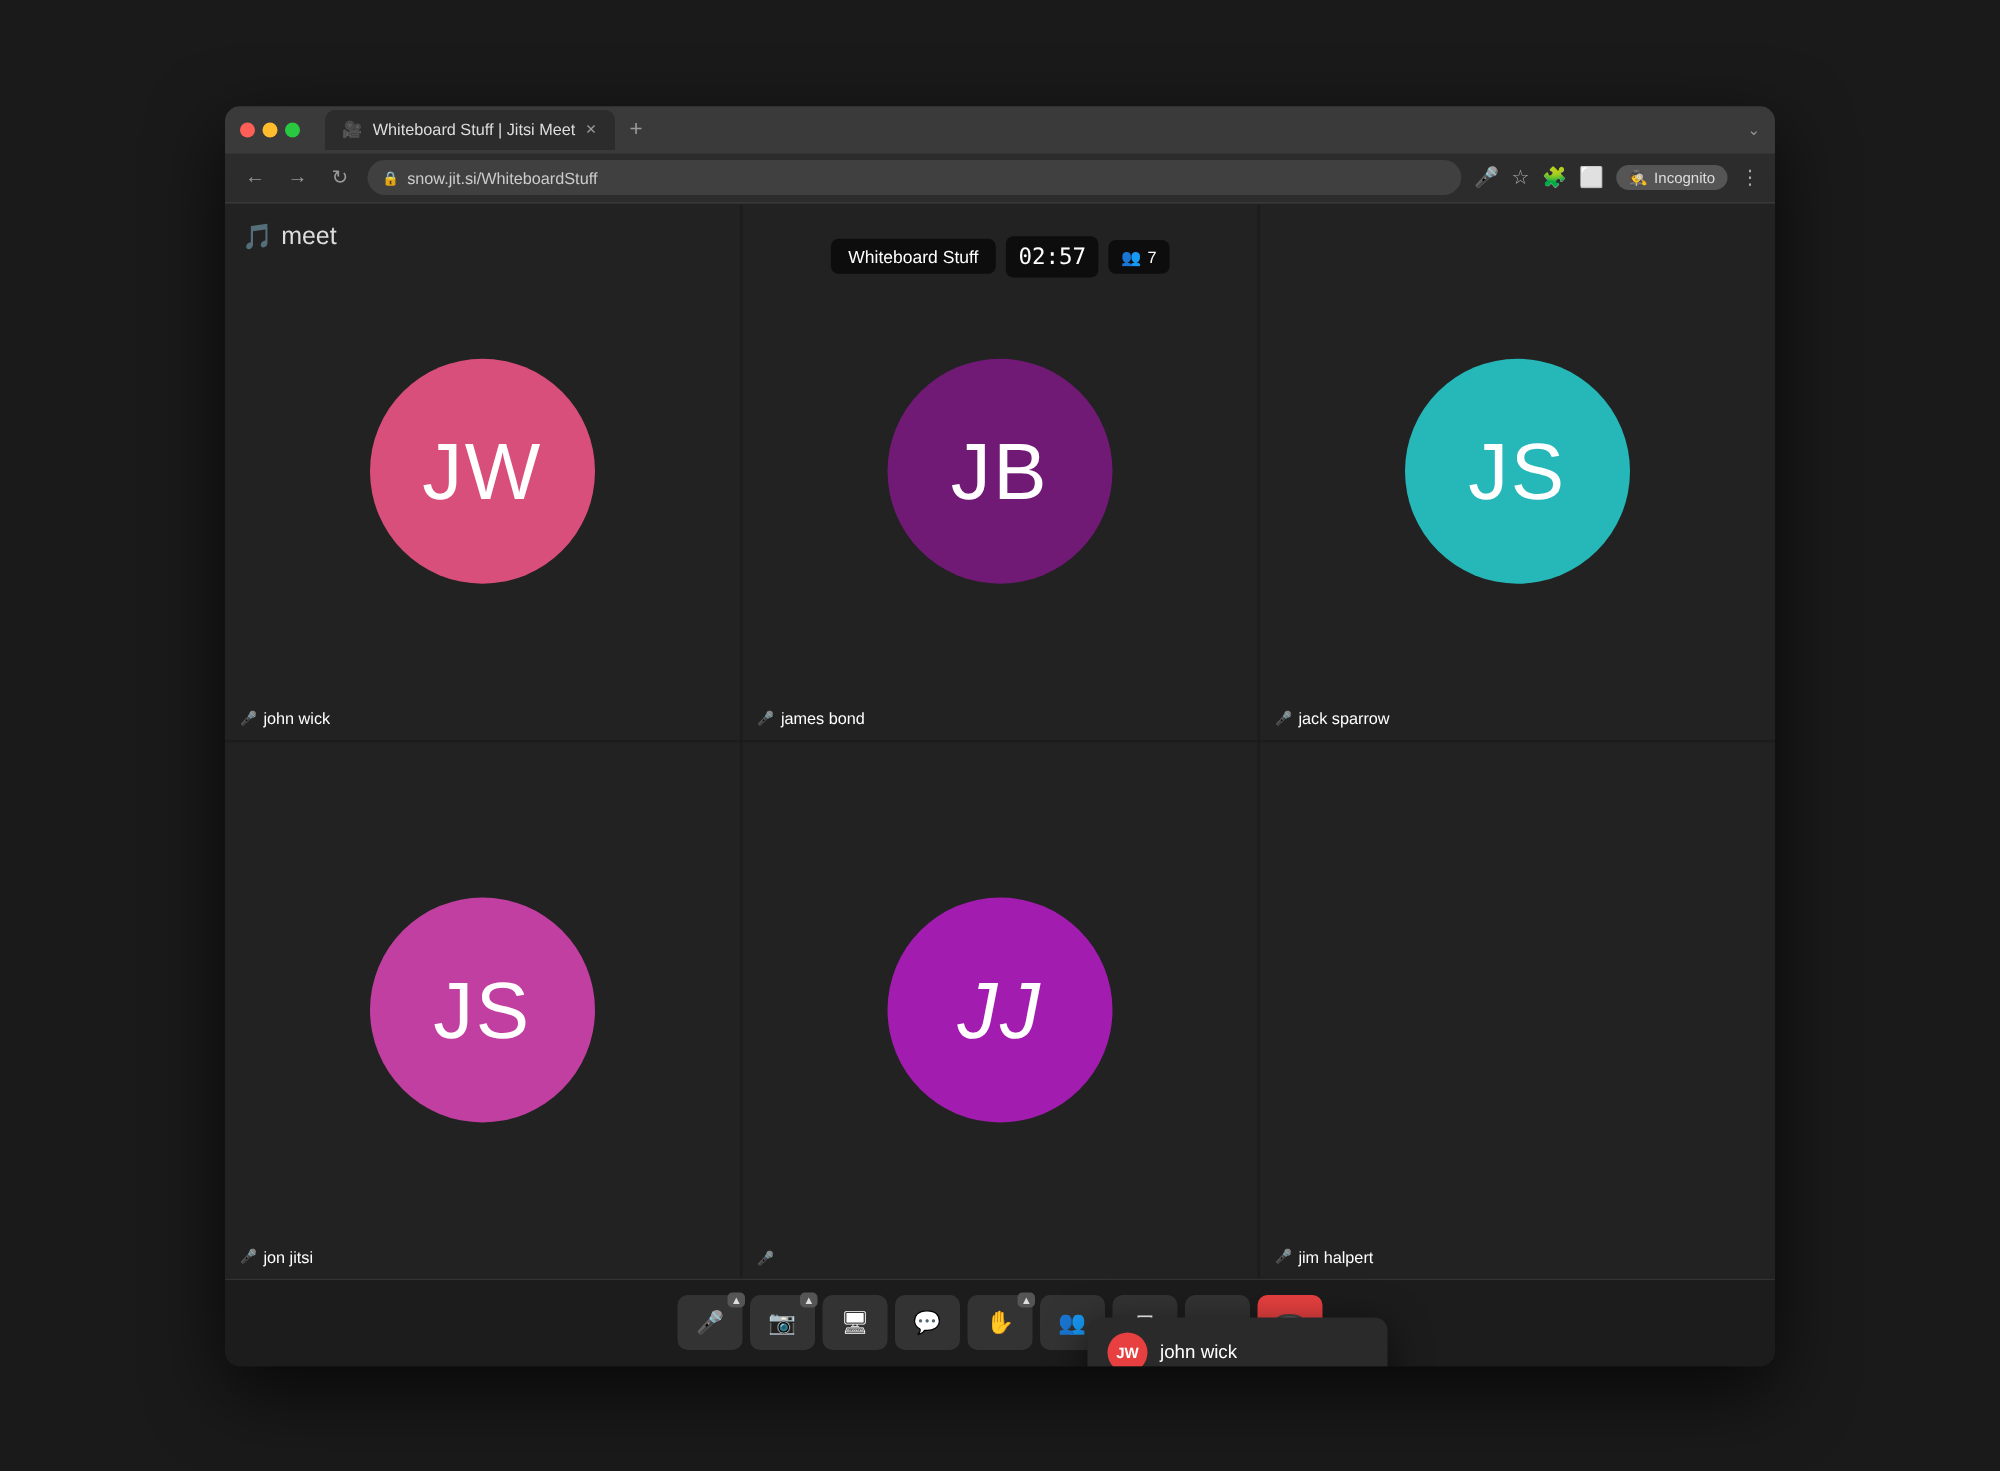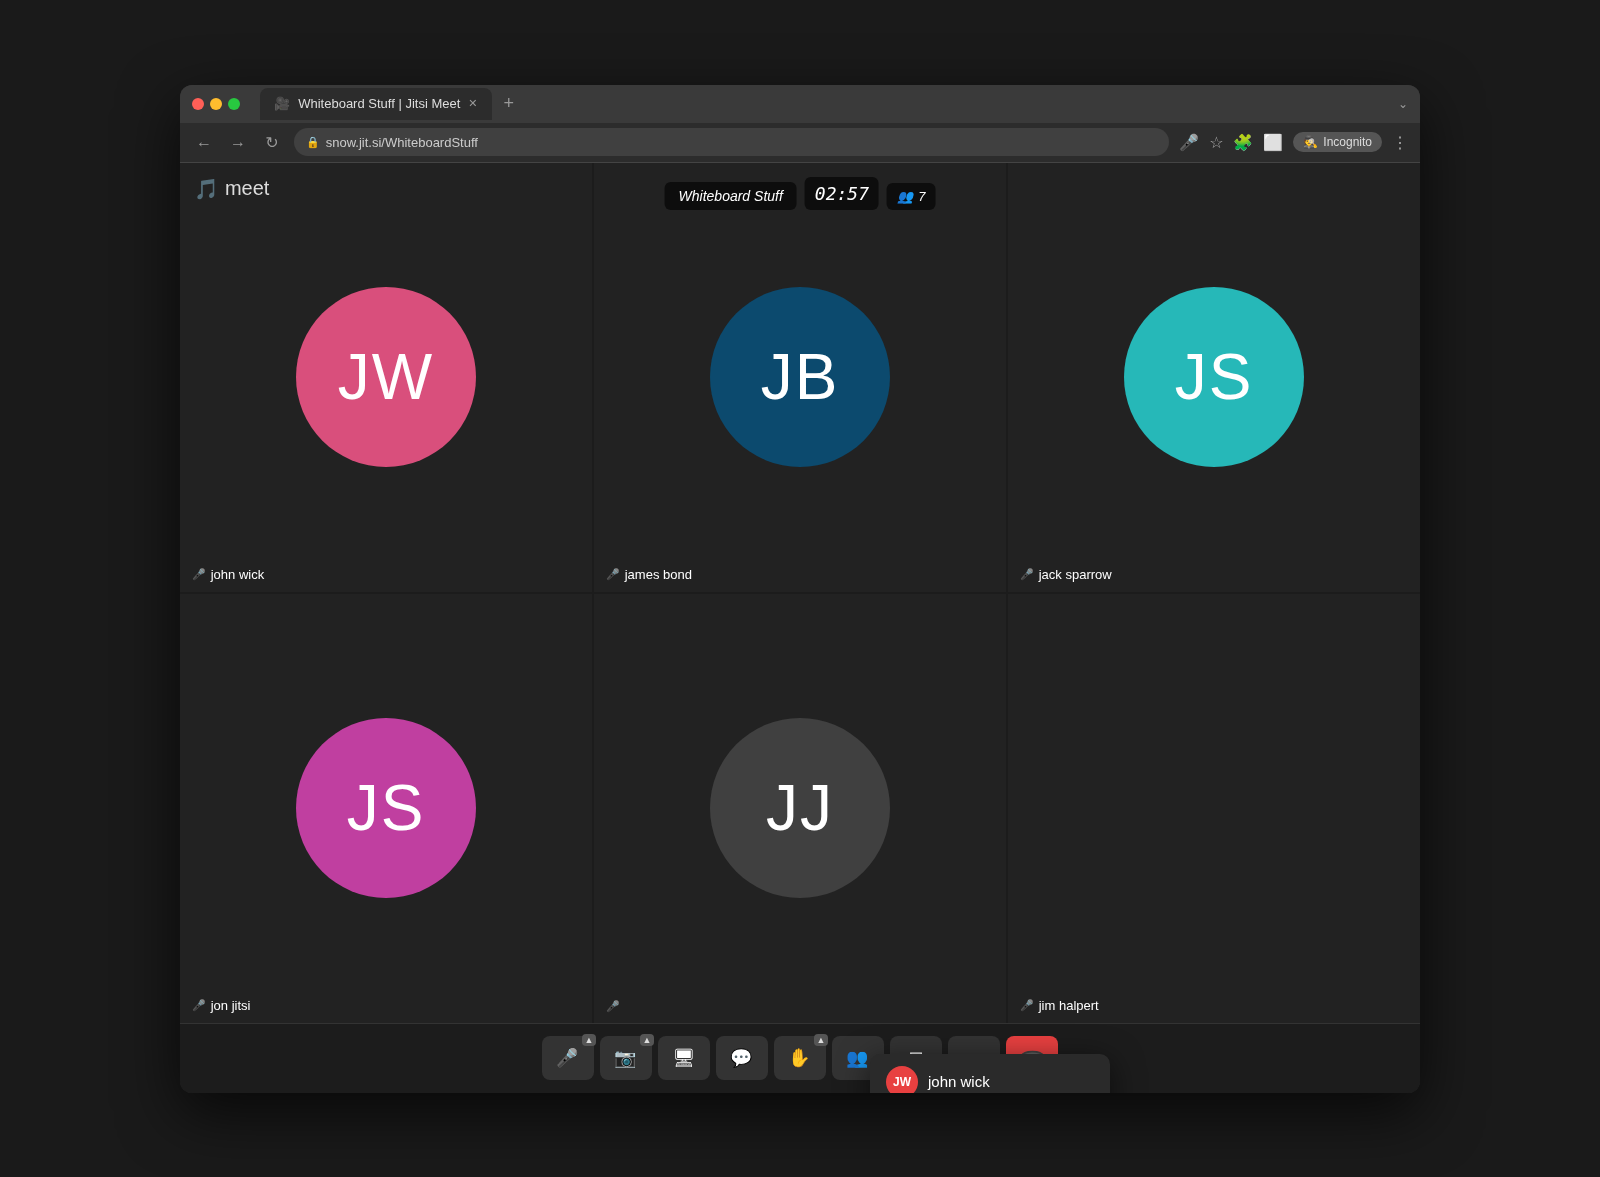--- a/index.html
+++ b/index.html
@@ -141,28 +141,27 @@
 
     
     .meeting-area {
       background: #1c1c1c;
       position: relative;
     }
 
     
     .meeting-topbar {
       position: absolute;
-      top: 14px;
+      top: 26px;
       left: 50%;
       transform: translateX(-50%);
       display: flex;
-      align-items: flex-end;
+      align-items: center;
       gap: 8px;
       z-index: 10;
-      font-style: italic;
     }
 
     .meeting-title {
       background: rgba(0,0,0,0.6);
       color: #fff;
       padding: 6px 14px;
       border-radius: 6px;
       font-size: 14px;
     }
 
@@ -402,21 +401,21 @@
     <div class="video-grid">
 
       <div class="video-cell">
         <div class="avatar-circle" style="background:#d94f7c;">JW</div>
         <div class="participant-label">
           <span class="mic-icon-small">🎤</span>
           <span>john wick</span>
         </div>
       </div>
       <div class="video-cell">
-        <div class="avatar-circle" style="background:#0c4a6e;">JB</div>
+        <div class="avatar-circle" style="background:#701a75;">JB</div>
         <div class="participant-label">
           <span class="mic-icon-small">🎤</span>
           <span>james bond</span>
         </div>
       </div>
       <div class="video-cell">
         <div class="avatar-circle" style="background:#26b8b8;">JS</div>
         <div class="participant-label">
           <span class="mic-icon-small">🎤</span>
           <span>jack sparrow</span>
@@ -424,21 +423,21 @@
       </div>
 
       <div class="video-cell">
         <div class="avatar-circle" style="background:#c03fa0;">JS</div>
         <div class="participant-label">
           <span class="mic-icon-small">🎤</span>
           <span>jon jitsi</span>
         </div>
       </div>
       <div class="video-cell">
-        <div class="avatar-circle" style="background:#404040;">JJ</div>
+        <div class="avatar-circle" style="background:#a21caf;font-style:italic;">JJ</div>
         <div class="participant-label">
           <span class="mic-icon-small">🎤</span>
         </div>
       </div>
       <div class="video-cell">
         <div class="participant-label">
           <span class="mic-icon-small">🎤</span>
           <span>jim halpert</span>
         </div>
       </div>

